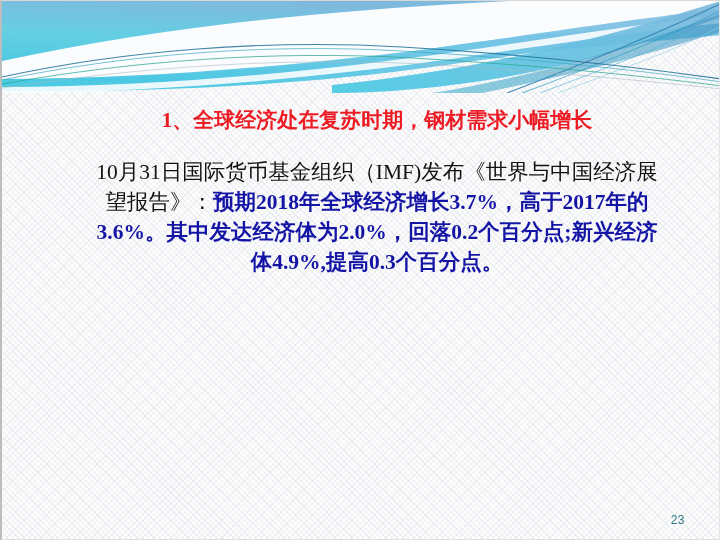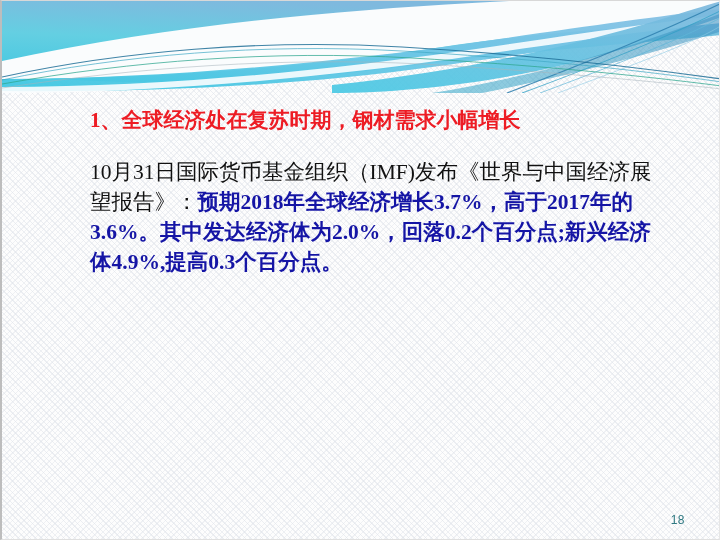--- a/index.html
+++ b/index.html
@@ -47,21 +47,21 @@
     position: absolute;
     left: 88px;
     top: 104px;
     width: 574px;
   }
   .para {
     margin: 0;
     font-size: 21.5px;
     line-height: 30px;
     letter-spacing: 0px;
-    text-align: left;
+    text-align: center;
   }
   #heading-para {
     font-size: 21px;
     font-weight: bold;
     line-height: 30px;
     margin-bottom: 22px;
   }
   #para-imf { margin-bottom: 21px; }
 
   .t-red-head { color: #ED1C24; }
@@ -143,15 +143,15 @@
       <span class="t-red-head">1、全球经济处在复苏时期，钢材需求小幅增长</span>
     </p>
 
     <p id="para-imf" class="para">
       <span class="t-black">10月31日国际货币基金组织（IMF)发布《世界与中国经济展望报告》：</span><span class="t-blue">预期2018年全球经济增长3.7%，高于2017年的3.6%。其中发达经济体为2.0%，回落0.2个百分点;新兴经济体4.9%,提高0.3个百分点。</span>
     </p>
 
 
   </div>
 
-  <div id="page-number">18</div>
+  <div id="page-number">23</div>
 
 </div>
 
 </body></html>

